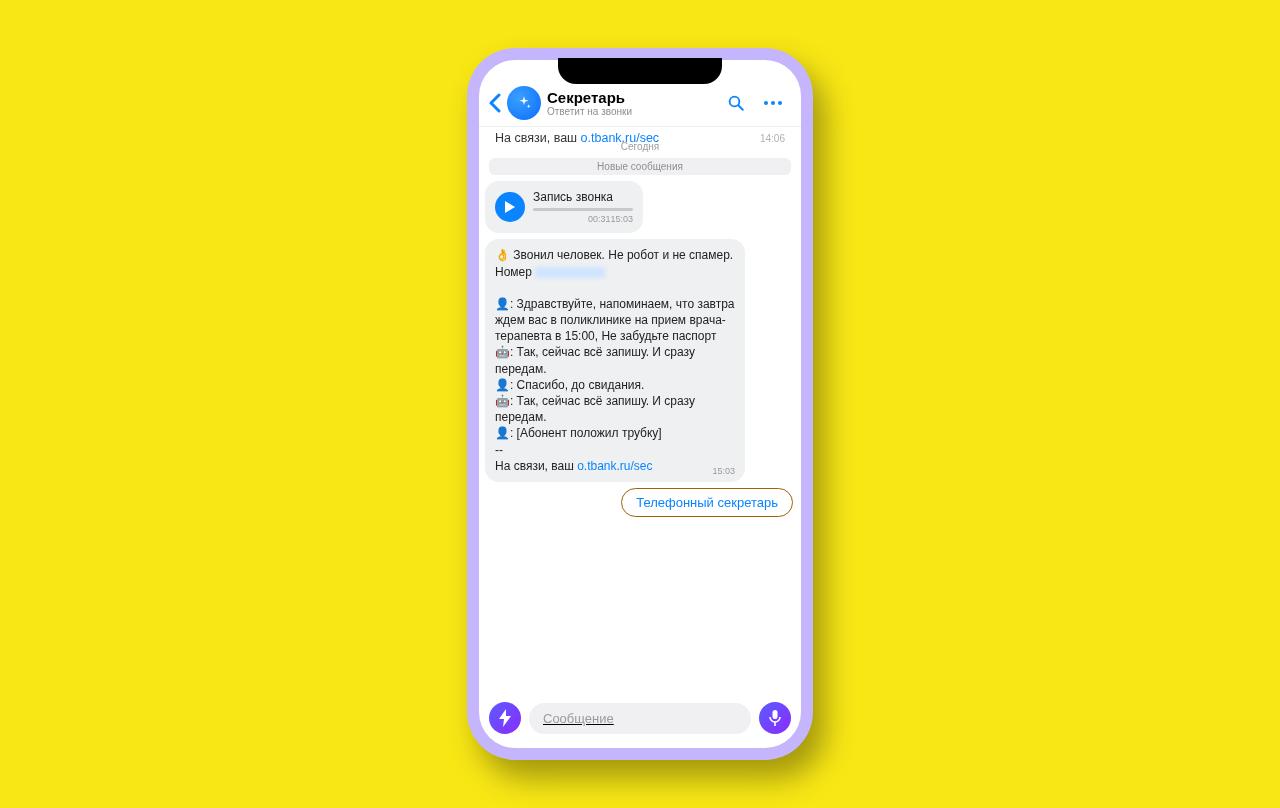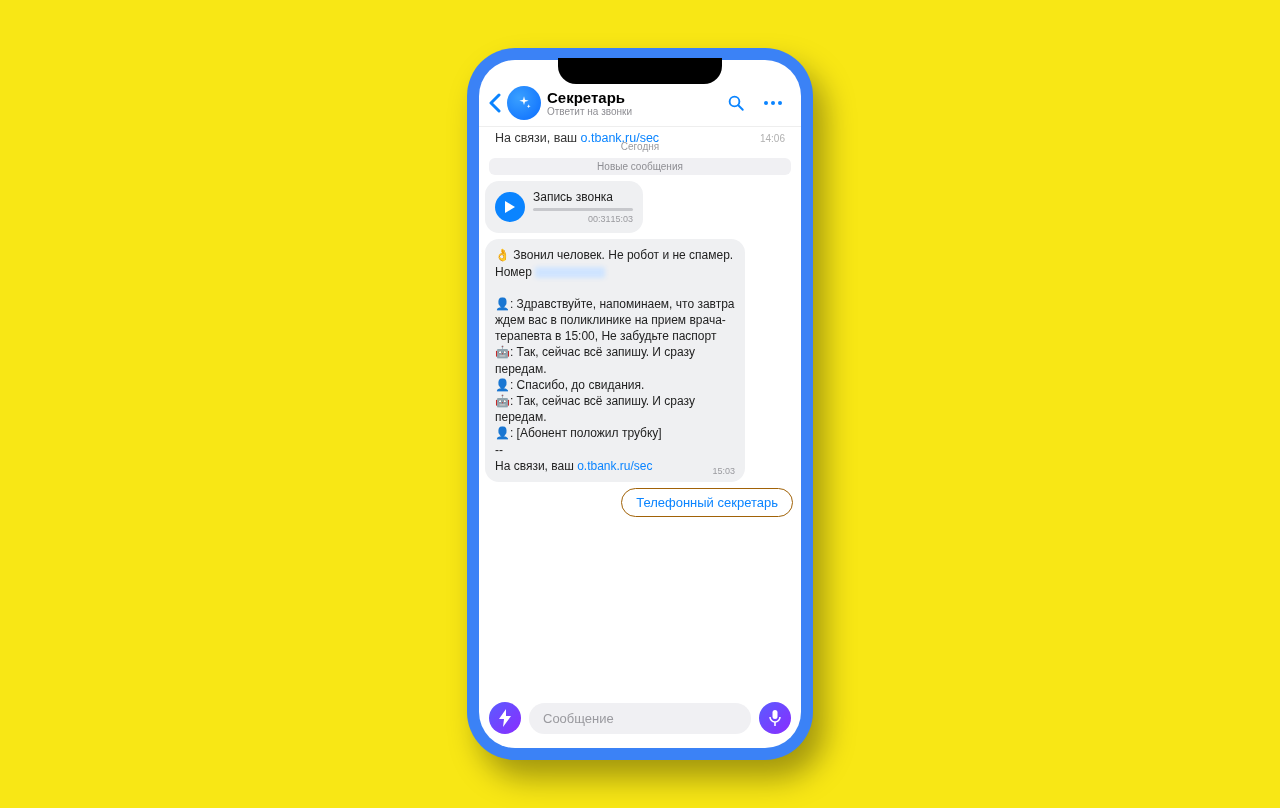--- a/index.html
+++ b/index.html
@@ -8,21 +8,21 @@
     width: 1280px;
     height: 808px;
     display: flex;
     align-items: center;
     justify-content: center;
     font-family: -apple-system, "Helvetica Neue", sans-serif;
   }
   .phone {
     width: 346px;
     height: 712px;
-    background: #3b82f6;
+    background: #c4b5fd;
     border-radius: 48px;
     padding: 12px;
     box-shadow: 12px 18px 30px rgba(0,0,0,.35);
     position: relative;
   }
   .notch {
     position: absolute;
     top: 10px;
     left: 50%;
     transform: translateX(-50%);
@@ -146,20 +146,21 @@
     border-radius: 16px;
     padding: 6px 14px;
     font-size: 13px;
     background: #fff;
   }
   .inputbar {
     display: flex;
     align-items: center;
     gap: 8px;
     padding: 8px 10px 14px 10px;
+    text-decoration: underline;
   }
   .circ {
     width: 32px; height: 32px;
     border-radius: 50%;
     display: flex; align-items: center; justify-content: center;
     color: #fff;
   }
   .bolt { background: linear-gradient(135deg, #5a5cff, #8a2cff); }
   .mic  { background: linear-gradient(135deg, #5a5cff, #8a2cff); }
   .textbox {

